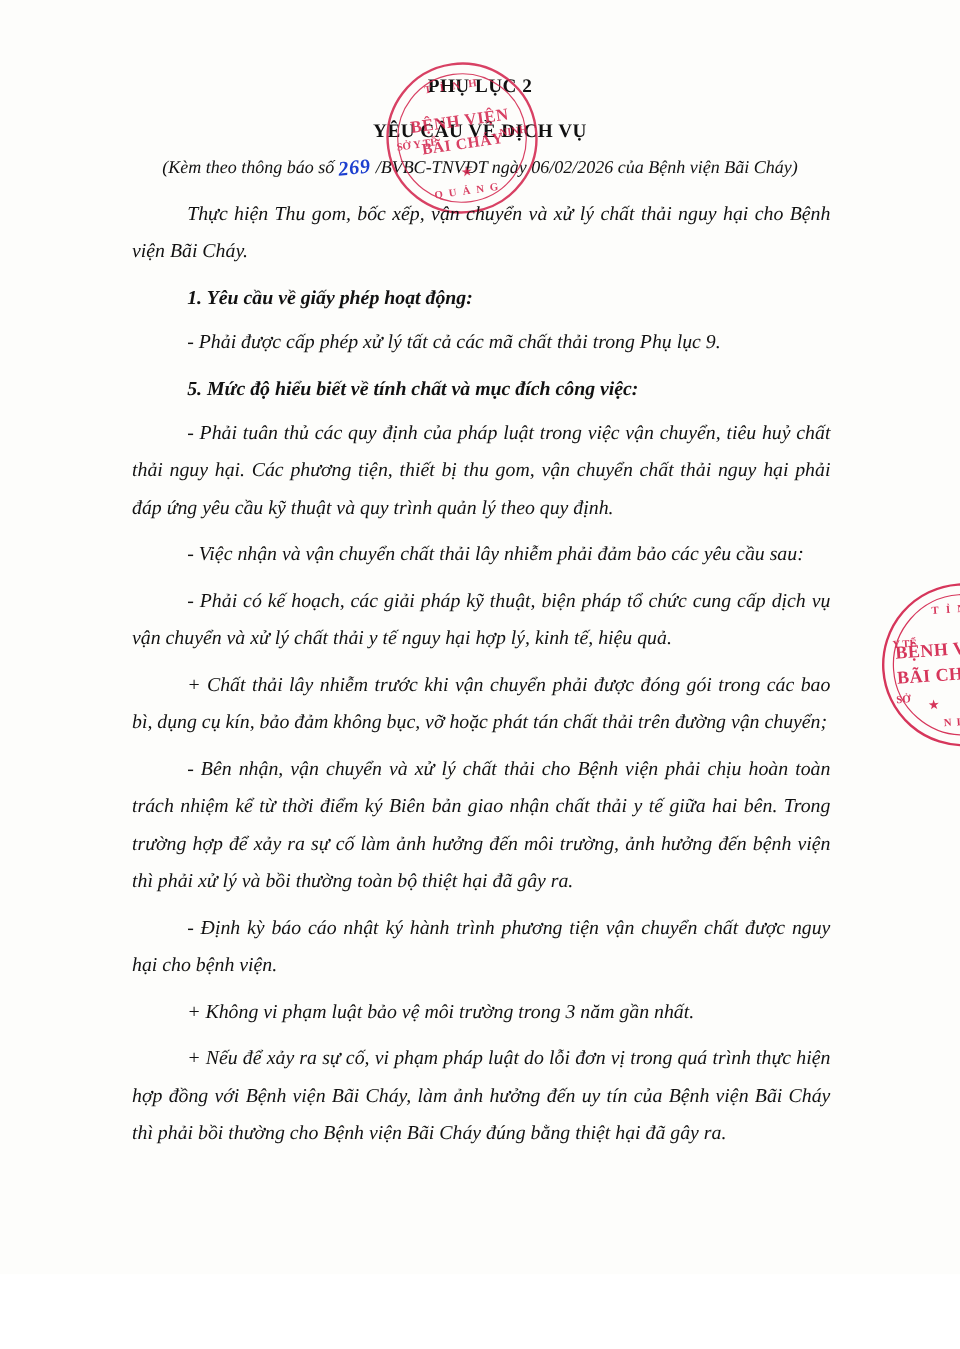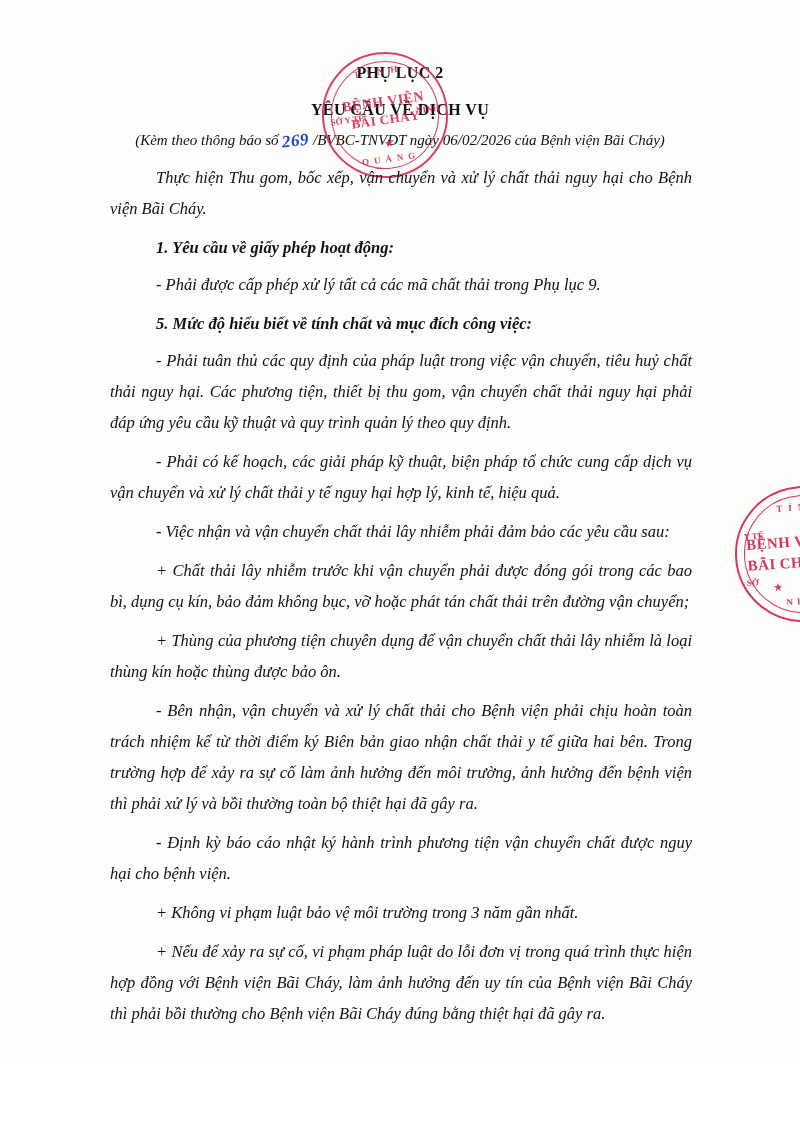--- a/index.html
+++ b/index.html
@@ -264,24 +264,23 @@
     <div class="star">★</div>
     <div class="arc-bottom">NINH</div>
   </div>
 
   <div class="body">
     <p class="par">Thực hiện Thu gom, bốc xếp, vận chuyển và xử lý chất thải nguy hại cho Bệnh viện Bãi Cháy.</p>
     <p class="par bold">1. Yêu cầu về giấy phép hoạt động:</p>
     <p class="par">- Phải được cấp phép xử lý tất cả các mã chất thải trong Phụ lục 9.</p>
     <p class="par bold">5. Mức độ hiểu biết về tính chất và mục đích công việc:</p>
     <p class="par">- Phải tuân thủ các quy định của pháp luật trong việc vận chuyển, tiêu huỷ chất thải nguy hại. Các phương tiện, thiết bị thu gom, vận chuyển chất thải nguy hại phải đáp ứng yêu cầu kỹ thuật và quy trình quản lý theo quy định.</p>
+    <p class="par">- Việc nhận và vận chuyển chất thải lây nhiễm phải đảm bảo các yêu cầu sau:</p>
     <p class="par">-  Phải có kế hoạch, các giải pháp kỹ thuật, biện pháp tổ chức cung cấp dịch vụ vận chuyển và xử lý chất thải y tế nguy hại hợp lý, kinh tế, hiệu quả.</p>
-    <p class="par">- Việc nhận và vận chuyển chất thải lây nhiễm phải đảm bảo các yêu cầu sau:</p>
     <p class="par">+  Chất thải lây nhiễm trước khi vận chuyển phải được đóng gói trong các bao bì, dụng cụ kín, bảo đảm không bục, vỡ hoặc phát tán chất thải trên đường vận chuyển;</p>
-    <p class="par">+ Thùng của phương tiện chuyên dụng để vận chuyển chất thải lây nhiễm là loại thùng kín hoặc thùng được bảo ôn.</p>
     <p class="par">- Bên nhận, vận chuyển và xử lý chất thải cho Bệnh viện phải chịu hoàn toàn trách nhiệm kể từ thời điểm ký Biên bản giao nhận chất thải y tế giữa hai bên. Trong trường hợp để xảy ra sự cố làm ảnh hưởng đến môi trường, ảnh hưởng đến bệnh viện thì phải xử lý và bồi thường toàn bộ thiệt hại đã gây ra.</p>
     <p class="par">- Định kỳ báo cáo nhật ký hành trình phương tiện vận chuyển chất được nguy hại cho bệnh viện.</p>
     <p class="par">+ Không vi phạm luật bảo vệ môi trường trong 3 năm gần nhất.</p>
     <p class="par">+ Nếu để xảy ra sự cố, vi phạm pháp luật do lỗi đơn vị trong quá trình thực hiện hợp đồng với Bệnh viện Bãi Cháy, làm ảnh hưởng đến uy tín của Bệnh viện Bãi Cháy thì phải bồi thường cho Bệnh viện Bãi Cháy đúng bằng thiệt hại đã gây ra.</p>
 
   </div>
 
 </div>
 
 </body></html>

